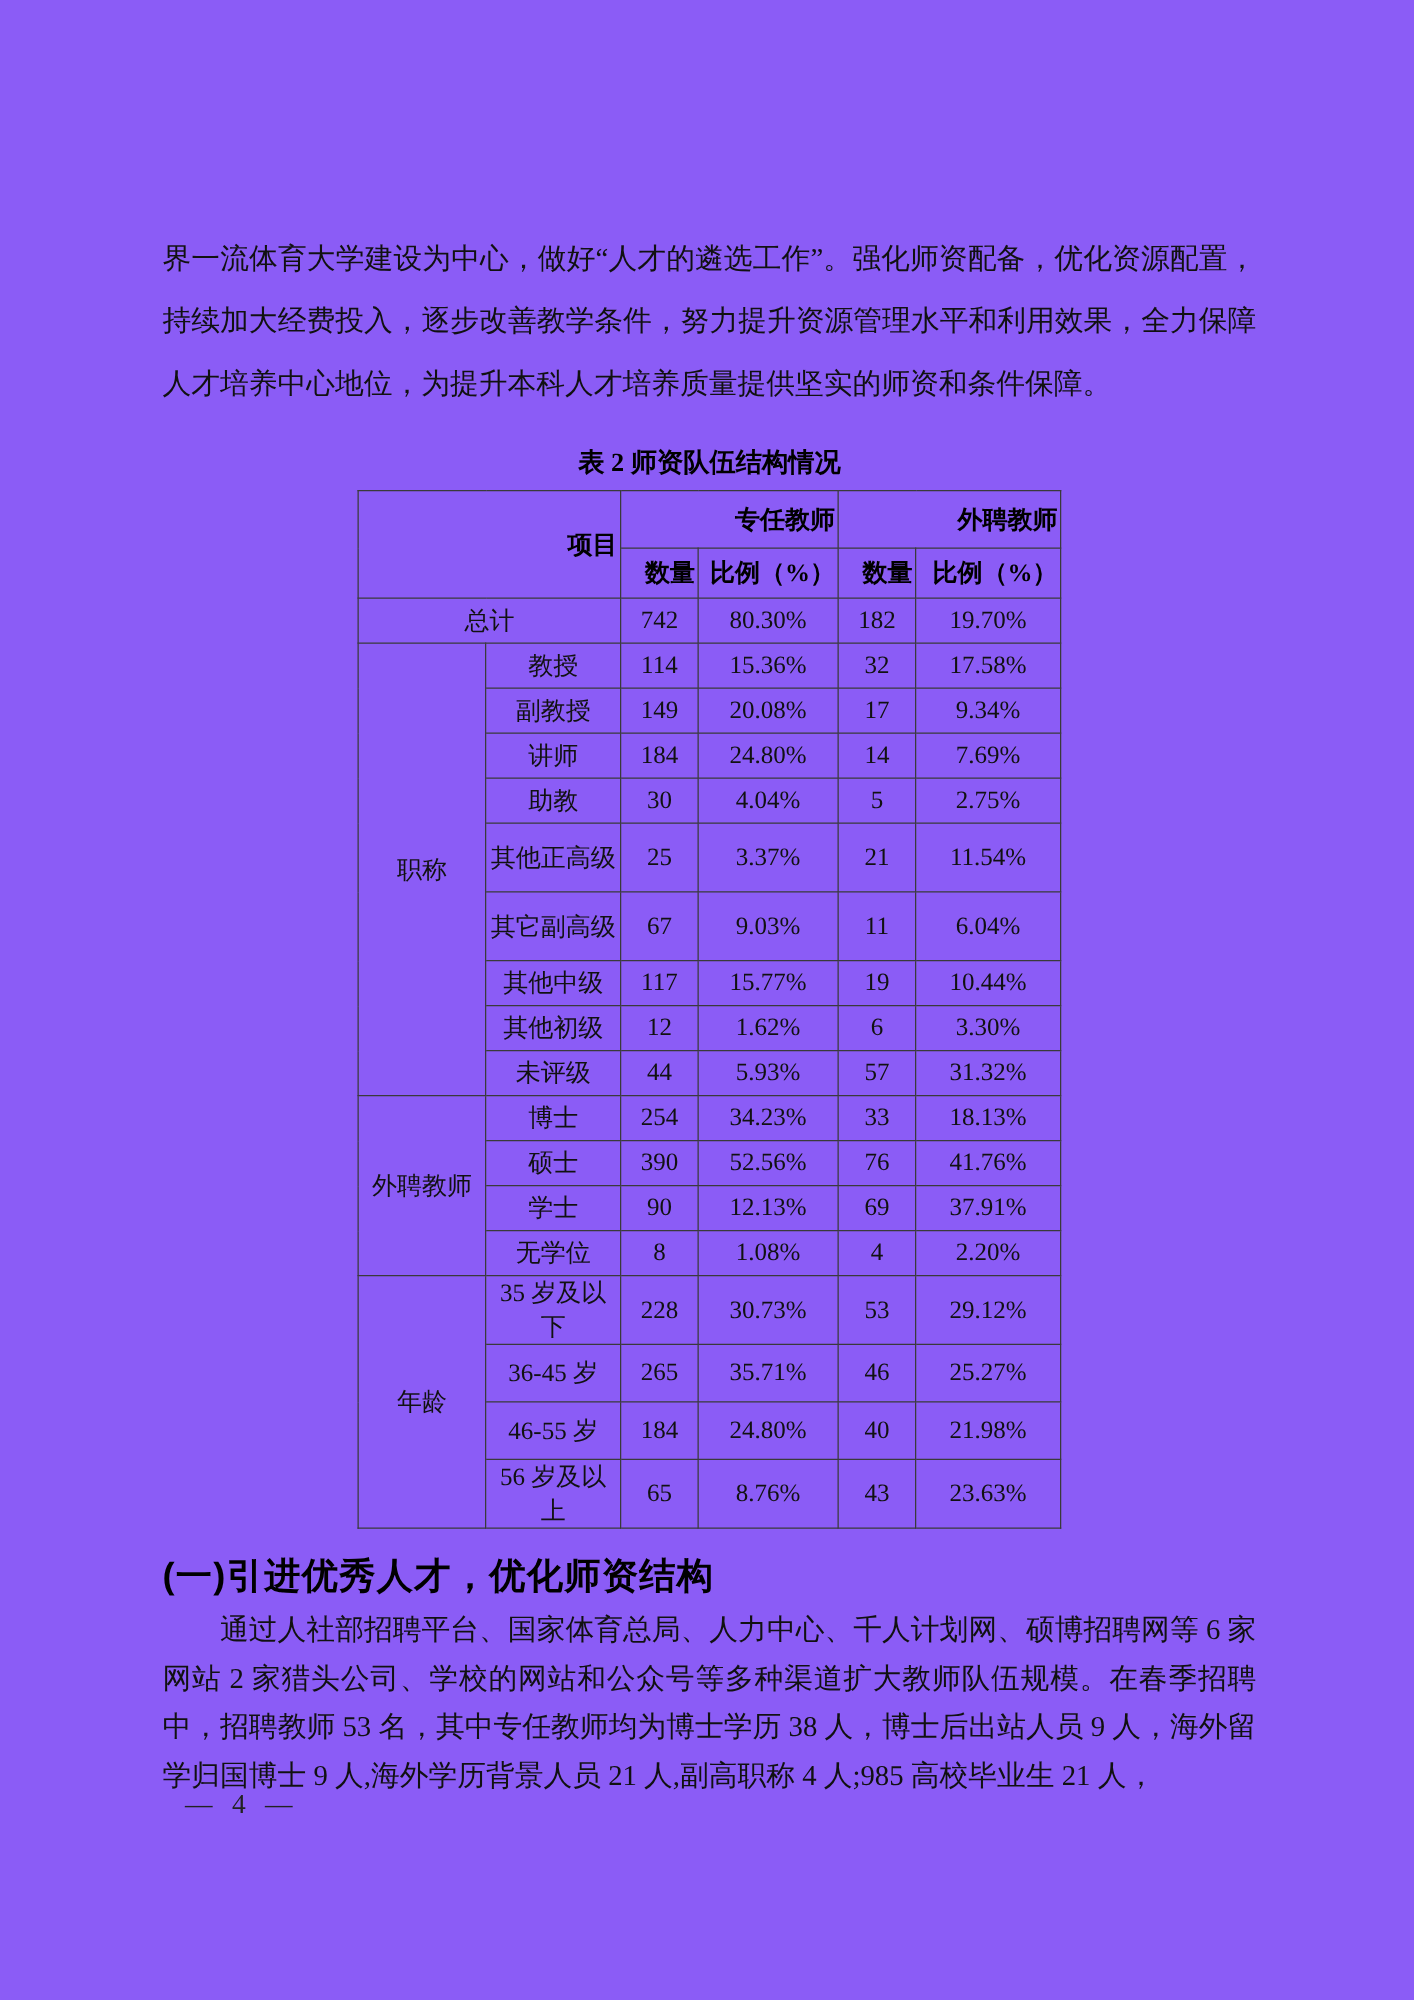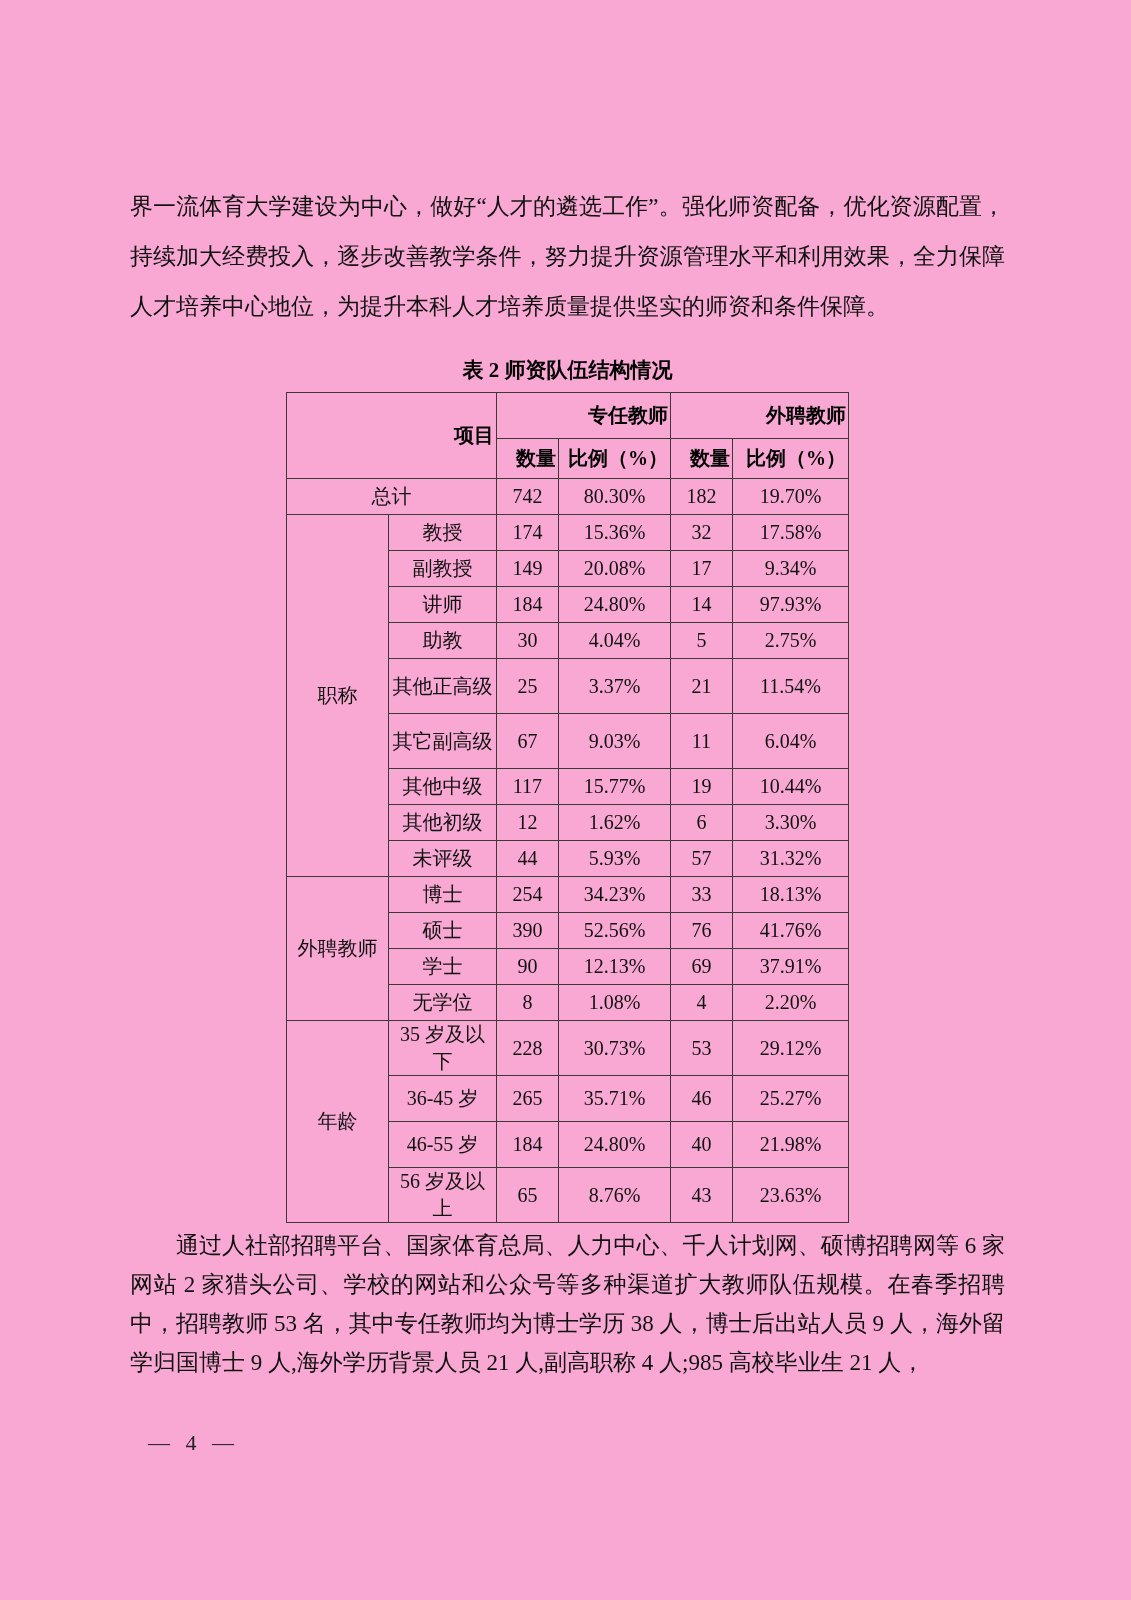--- a/index.html
+++ b/index.html
@@ -1,20 +1,20 @@
 <!DOCTYPE html>
 <html><head>
 <meta charset="utf-8">
 <style>
   html, body { margin:0; padding:0; background:#ffffff; }
   .page {
     position: relative;
     width: 1131px;
     height: 1600px;
-    background: #f9a8d4;
+    background: #8b5cf6;
     font-family: "Liberation Serif", "DejaVu Serif", serif;
     color: #141414;
     overflow: hidden;
     box-sizing: border-box;
   }
   .content {
     padding: 182px 126px 0 130px;
     box-sizing: border-box;
   }
   .para {
@@ -110,38 +110,38 @@
           <td colspan="2">总计</td>
           <td>742</td>
           <td>80.30%</td>
           <td>182</td>
           <td>19.70%</td>
         </tr>
 
         <tr class="drow">
           <td rowspan="9">职称</td>
           <td>教授</td>
-          <td>174</td>
+          <td>114</td>
           <td>15.36%</td>
           <td>32</td>
           <td>17.58%</td>
         </tr>
         <tr class="drow">
           <td>副教授</td>
           <td>149</td>
           <td>20.08%</td>
           <td>17</td>
           <td>9.34%</td>
         </tr>
         <tr class="drow">
           <td>讲师</td>
           <td>184</td>
           <td>24.80%</td>
           <td>14</td>
-          <td>97.93%</td>
+          <td>7.69%</td>
         </tr>
         <tr class="drow">
           <td>助教</td>
           <td>30</td>
           <td>4.04%</td>
           <td>5</td>
           <td>2.75%</td>
         </tr>
         <tr class="drow tall">
           <td>其他正高级</td>
@@ -234,19 +234,20 @@
         <tr class="drow age">
           <td>56 岁及以上</td>
           <td>65</td>
           <td>8.76%</td>
           <td>43</td>
           <td>23.63%</td>
         </tr>
       </tbody>
     </table>
 
+    <div class="section-heading">(一)引进优秀人才，优化师资结构</div>
 
     <p class="para body2">通过人社部招聘平台、国家体育总局、人力中心、千人计划网、硕博招聘网等 6 家网站 2 家猎头公司、学校的网站和公众号等多种渠道扩大教师队伍规模。在春季招聘中，招聘教师 53 名，其中专任教师均为博士学历 38 人，博士后出站人员 9 人，海外留学归国博士 9 人,海外学历背景人员 21 人,副高职称 4 人;985 高校毕业生 21 人，</p>
 
   </div>
 
   <div class="page-number">— 4 —</div>
 </div>
 
 </body></html>

